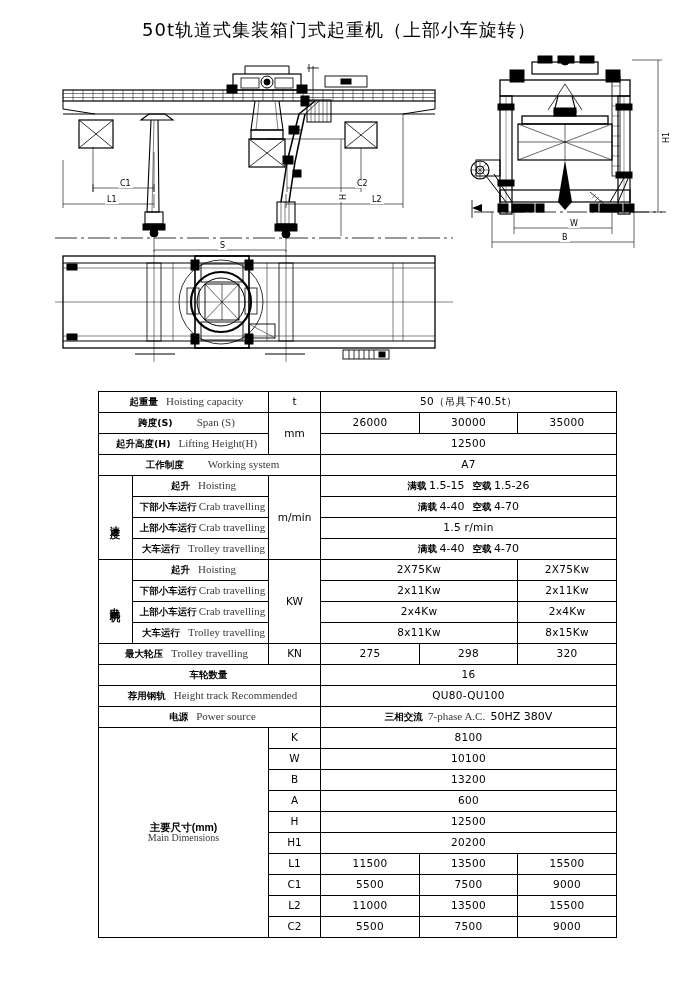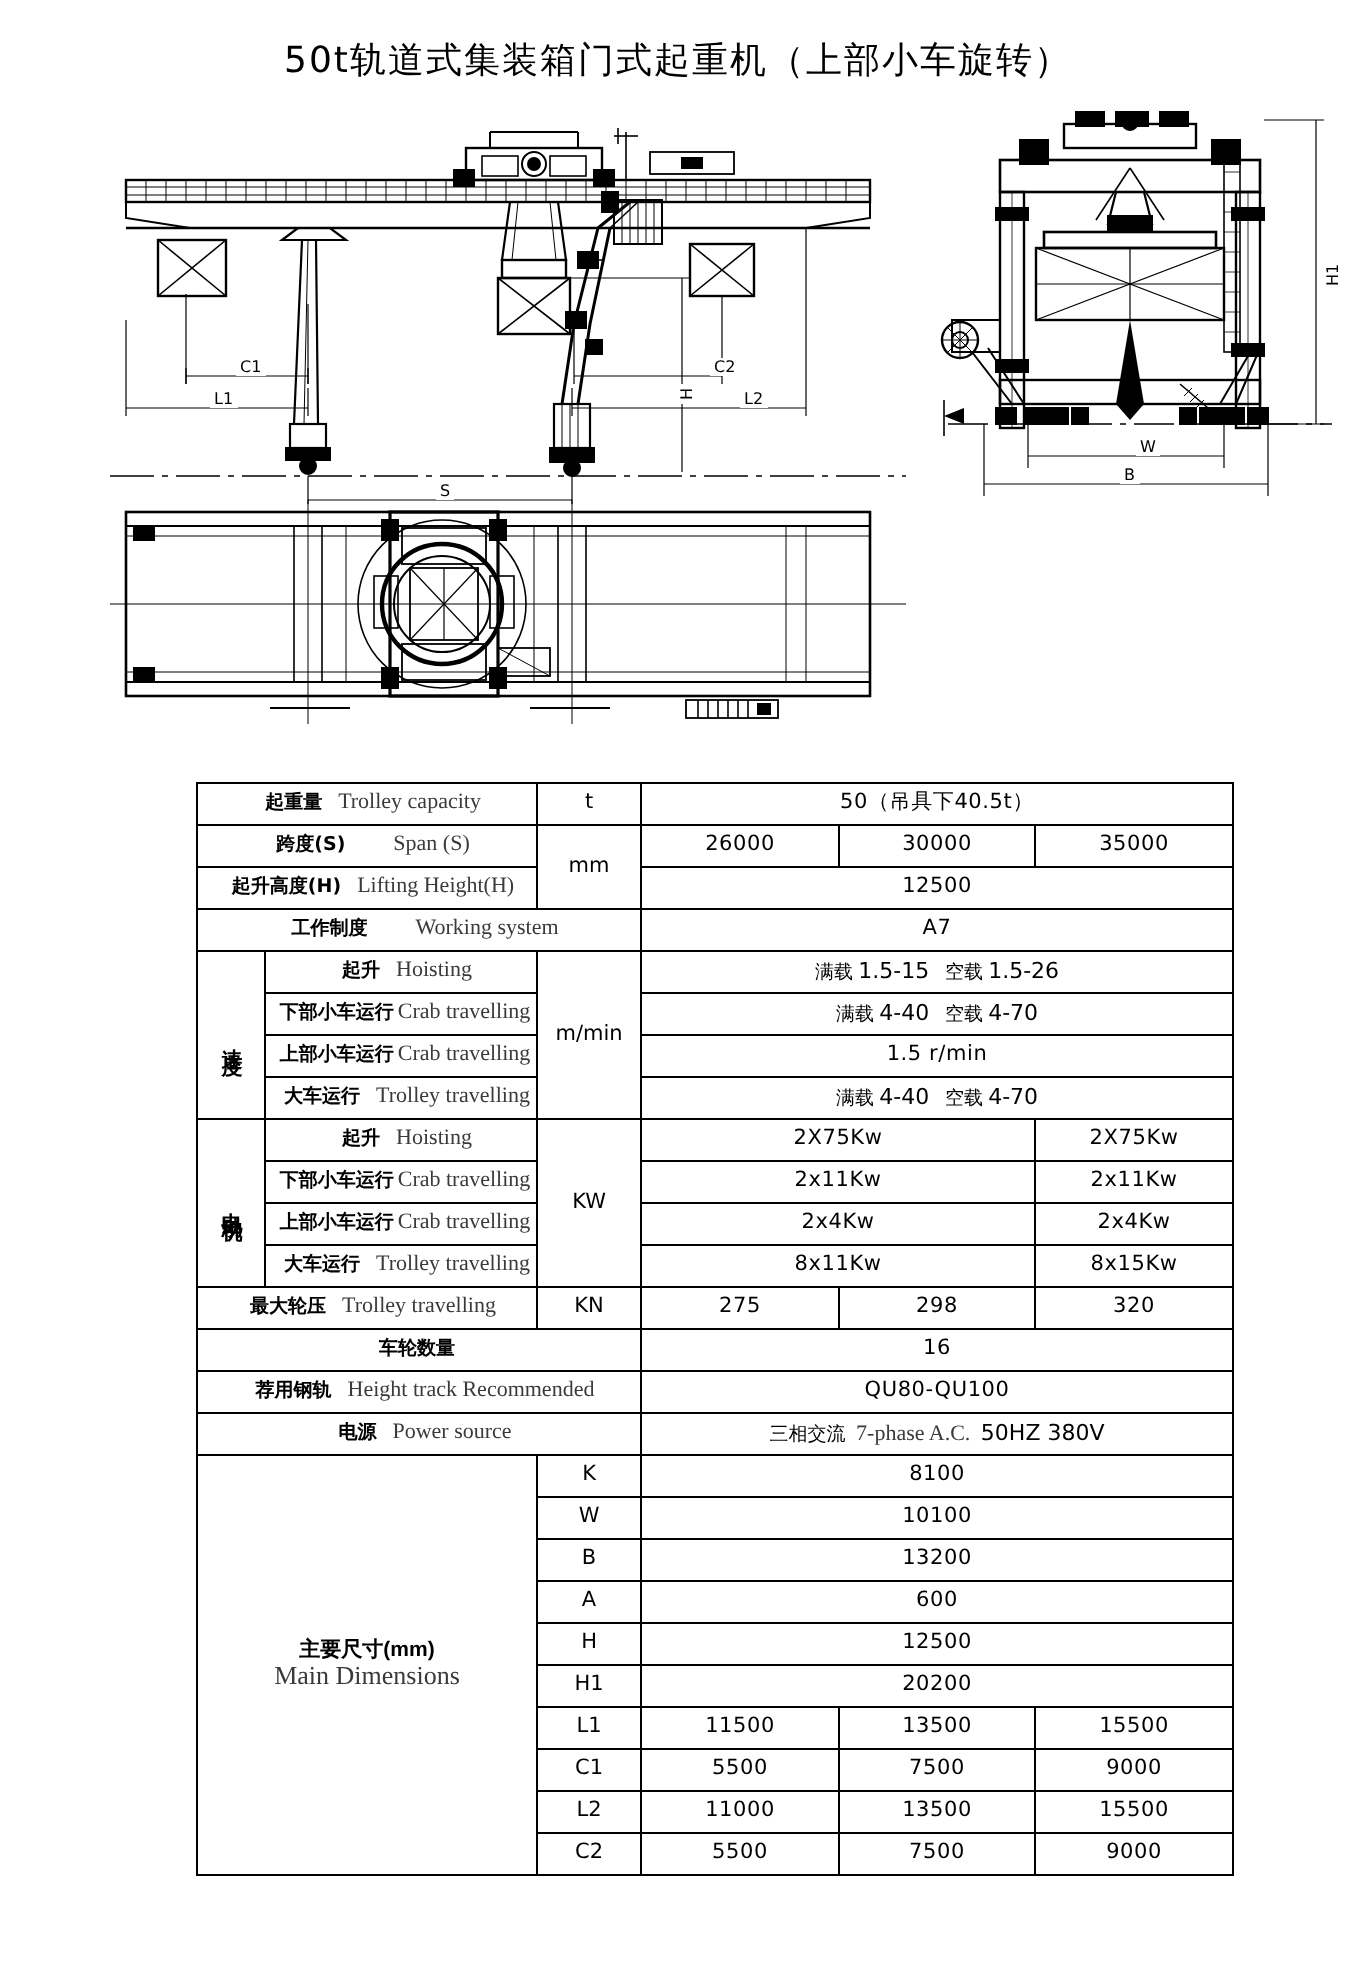--- a/index.html
+++ b/index.html
@@ -110,26 +110,26 @@
     line-height: 1.5;
   }
   td.maindim .cnbig {
     font-family: Liberation Sans, sans-serif;
     font-size: 10.5px;
     font-weight: bold;
     display: block;
   }
   td.maindim .enbig {
     font-family: "Liberation Serif", serif;
-    font-size: 13px;
+    font-size: 10px;
     color: #3a3a3a;
     display: block;
   }
   .mix { display: inline-block; }
-  .mix .c { font-family: "DejaVu Sans", sans-serif; font-size: 9.5px; font-weight: normal; }
+  .mix .c { font-family: "DejaVu Sans", sans-serif; font-size: 9.5px; font-weight: bold; }
   .mix .v { font-family: "DejaVu Sans", sans-serif; font-size: 11px; }
 </style>
 </head>
 <body>
 
 <div id="title">50t轨道式集装箱门式起重机（上部小车旋转）</div>
 
 <div id="drawings">
 
   <svg class="dwg" style="left:55px; top:0px;" width="400" height="200" viewBox="0 0 400 200">
@@ -479,21 +479,21 @@
     <col style="width:99px">
         <col style="width:98px">
         <col style="width:99px">
   </colgroup>
   <tbody>
 
     <tr>
       <td class="left" colspan="3">
         <span class="lbl-pair">
           <span class="cn">起重量</span>
-          <span class="en">Trolley capacity</span>
+          <span class="en">Hoisting capacity</span>
         </span>
       </td>
       <td class="unit">t</td>
       <td class="num" colspan="3">50（吊具下40.5t）</td>
     </tr>
 
     <tr>
       <td colspan="3">
         <span class="lbl-pair center">
           <span class="cn">跨度(S)</span>

